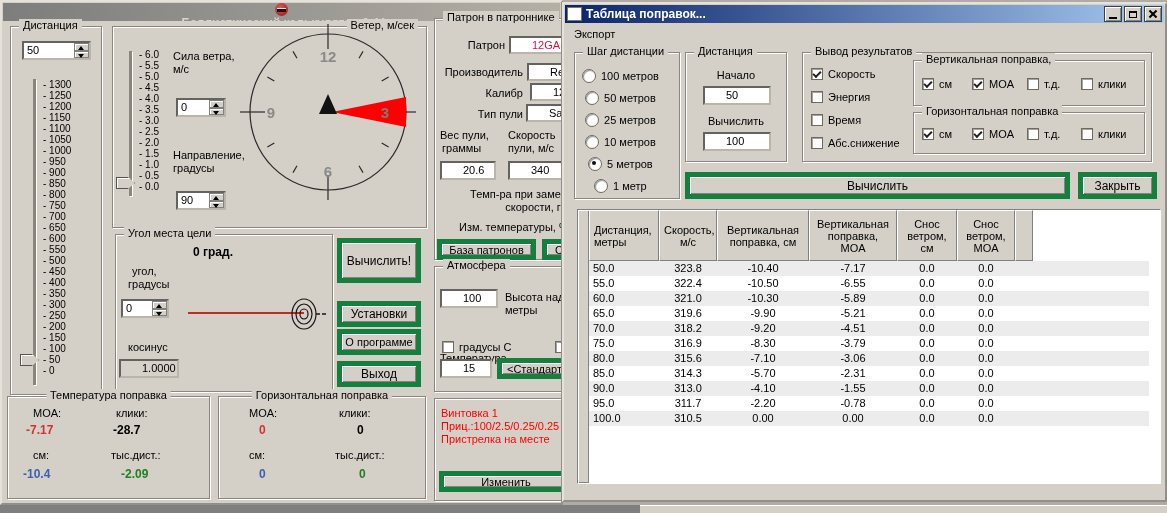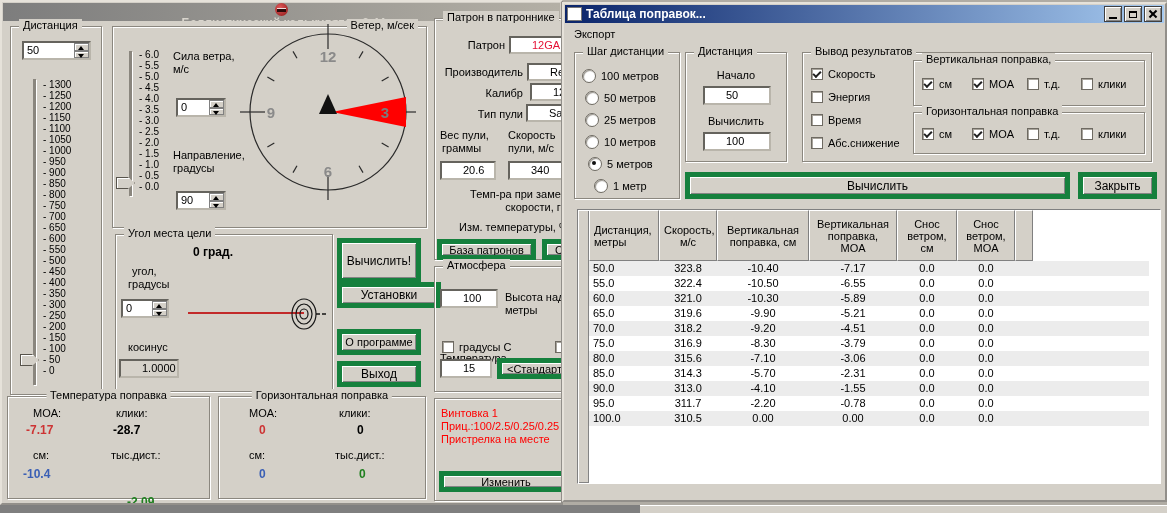--- a/index.html
+++ b/index.html
@@ -217,34 +217,34 @@
         <ellipse cx="16" cy="18" rx="4" ry="5" fill="none" stroke="#151515" stroke-width="1.2"></ellipse>
         <ellipse cx="16" cy="18" rx="8" ry="10" fill="none" stroke="#151515" stroke-width="1.2"></ellipse>
         <ellipse cx="16" cy="18" rx="12" ry="15" fill="none" stroke="#151515" stroke-width="1.2"></ellipse>
         <line x1="28" y1="18" x2="38" y2="18" stroke="#151515" stroke-width="1.5" stroke-dasharray="4 2"></line>
       </svg>
       <span class="lbl" style="left:12px;top:106px;">косинус</span>
       <div class="edit edit-flat" style="left:3px;top:124px;width:60px;height:19px;">1.0000</div>
     </div>
 
     <div class="btn" style="left:335px;top:236px;width:84px;height:45px;">Вычислить!</div>
-    <div class="btn" style="left:335px;top:280px;width:104px;height:26px;">Установки</div>
+    <div class="btn" style="left:335px;top:299px;width:84px;height:26px;">Установки</div>
     <div class="btn" style="left:335px;top:327px;width:84px;height:26px;font-size:11px;">О программе</div>
     <div class="btn" style="left:335px;top:359px;width:84px;height:26px;">Выход</div>
 
     <div class="grp" style="left:5px;top:394px;width:203px;height:103px;">
       <span class="legend legend-center">Температура поправка</span>
       <span class="lbl" style="left:25px;top:10px;">MOA:</span>
       <span class="lbl" style="left:108px;top:10px;">клики:</span>
       <span class="val v-moa" style="left:18px;top:26px;">-7.17</span>
       <span class="val v-clicks" style="left:105px;top:26px;">-28.7</span>
       <span class="lbl" style="left:25px;top:52px;">см:</span>
       <span class="lbl" style="left:103px;top:52px;">тыс.дист.:</span>
       <span class="val v-cm" style="left:15px;top:70px;">-10.4</span>
-      <span class="val v-mil" style="left:119px;top:70px;margin-top:28px;">-2.09</span>
+      <span class="val v-mil" style="left:113px;top:70px;">-2.09</span>
     </div>
 
     <div class="grp" style="left:216px;top:394px;width:208px;height:103px;">
       <span class="legend legend-center">Горизонтальная поправка</span>
       <span class="lbl" style="left:30px;top:10px;">MOA:</span>
       <span class="lbl" style="left:120px;top:10px;">клики:</span>
       <span class="val v-moa" style="left:40px;top:26px;">0</span>
       <span class="val v-clicks" style="left:138px;top:26px;">0</span>
       <span class="lbl" style="left:30px;top:52px;">см:</span>
       <span class="lbl" style="left:116px;top:52px;">тыс.дист.:</span>

